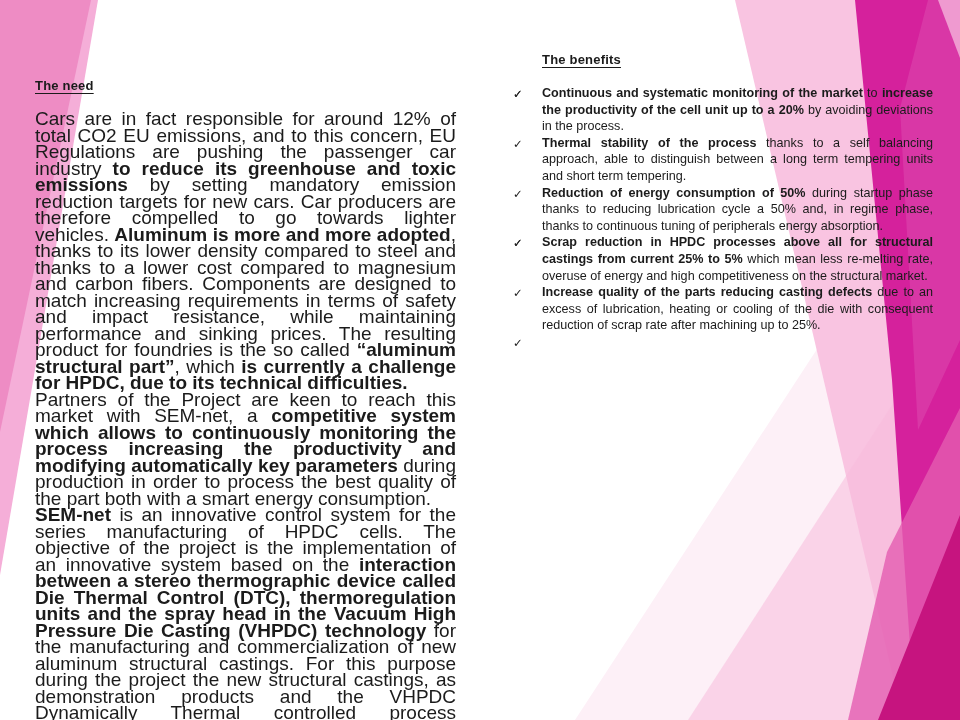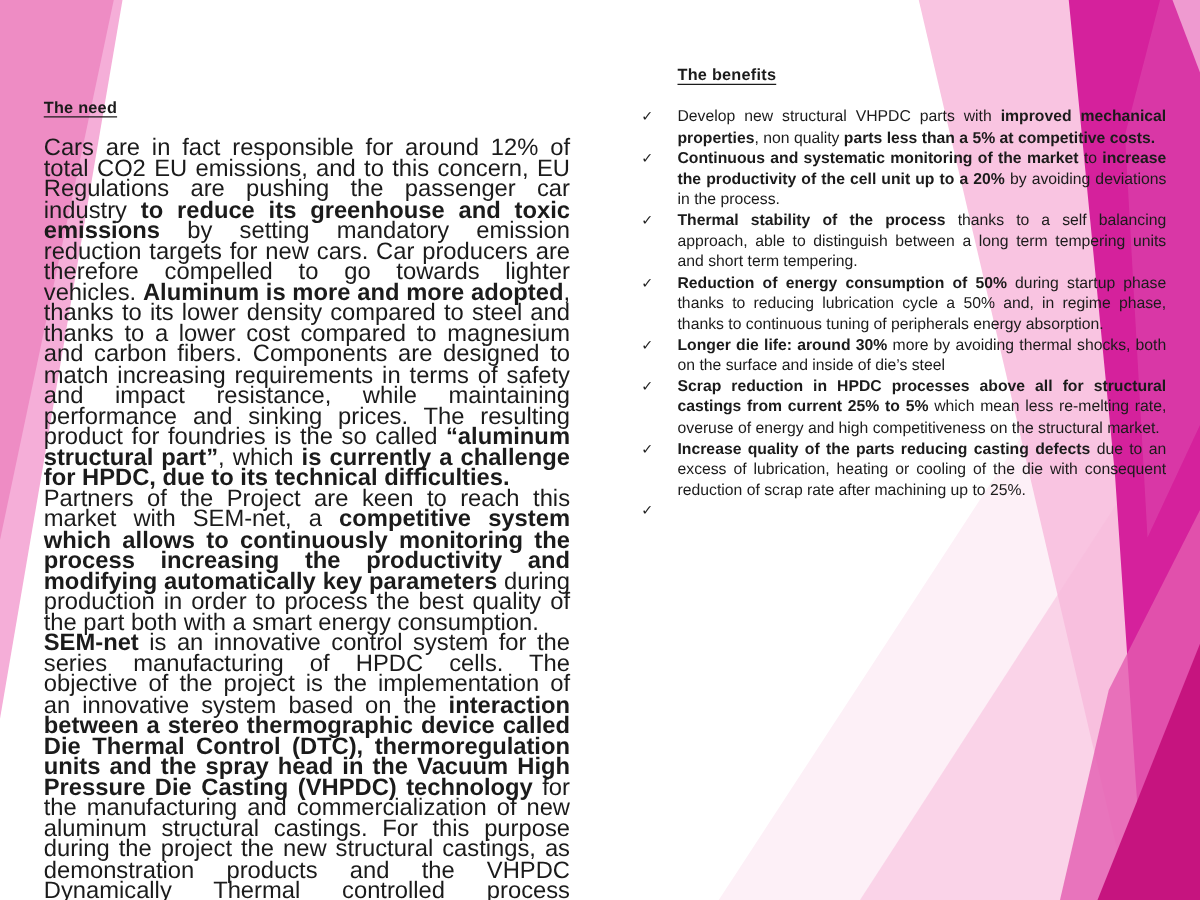--- a/index.html
+++ b/index.html
@@ -60,23 +60,23 @@
     <div class="paras">
         <p><b>SEM-net</b><span> is an innovative control system for the series manufacturing of HPDC cells. The objective of the project is the implementation of an innovative system based on the </span><b>interaction between a stereo thermographic device called Die Thermal Control (DTC), thermoregulation units and the spray head in the Vacuum High Pressure Die Casting (VHPDC) technology</b><span> for the manufacturing and commercialization of new aluminum structural castings. For this purpose during the project the new structural castings, as demonstration products and the VHPDC Dynamically Thermal controlled process (VHPDCDTC) will be validated to manufacture structural castings in a continuous and robust manner.</span></p>
       </div>
   </section>
 </div>
 
 <div class="col col-right">
   <section>
     <h2 class="heading">The benefits</h2>
     <ul class="benefits">
-        <li><span class="check">✓</span><span><span>Develop new structural VHPDC parts with </span><b>improved mechanical properties</b><span>, non quality </span><b>parts less than a 5% at competitive costs.</b></span></li>
+        <li><span class="check">✓</span></li>
         <li><span class="check">✓</span><span><b>Continuous and systematic monitoring of the market</b><span> to </span><b>increase the productivity of the cell unit up to a 20%</b><span> by avoiding deviations in the process.</span></span></li>
         <li><span class="check">✓</span><span><b>Thermal stability of the process</b><span> thanks to a self balancing approach, able to distinguish between a long term tempering units and short term tempering.</span></span></li>
         <li><span class="check">✓</span><span><b>Reduction of energy consumption of 50%</b><span> during startup phase thanks to reducing lubrication cycle a 50% and, in regime phase, thanks to continuous tuning of peripherals energy absorption.</span></span></li>
-        <li><span class="check">✓</span><span><b>Longer die life: around 30%</b><span> more by avoiding thermal shocks, both on the surface and inside of die’s steel</span></span></li>
+        <li><span class="check">✓</span></li>
         <li><span class="check">✓</span><span><b>Scrap reduction in HPDC processes above all for structural castings from current 25% to 5%</b><span> which mean less re-melting rate, overuse of energy and high competitiveness on the structural market.</span></span></li>
         <li><span class="check">✓</span><span><b>Increase quality of the parts reducing casting defects</b><span> due to an excess of lubrication, heating or cooling of the die with consequent reduction of scrap rate after machining up to 25%.</span></span></li>
         <li><span class="check">✓</span></li>
       </ul>
   </section>
 </div>
 
 </body></html>

